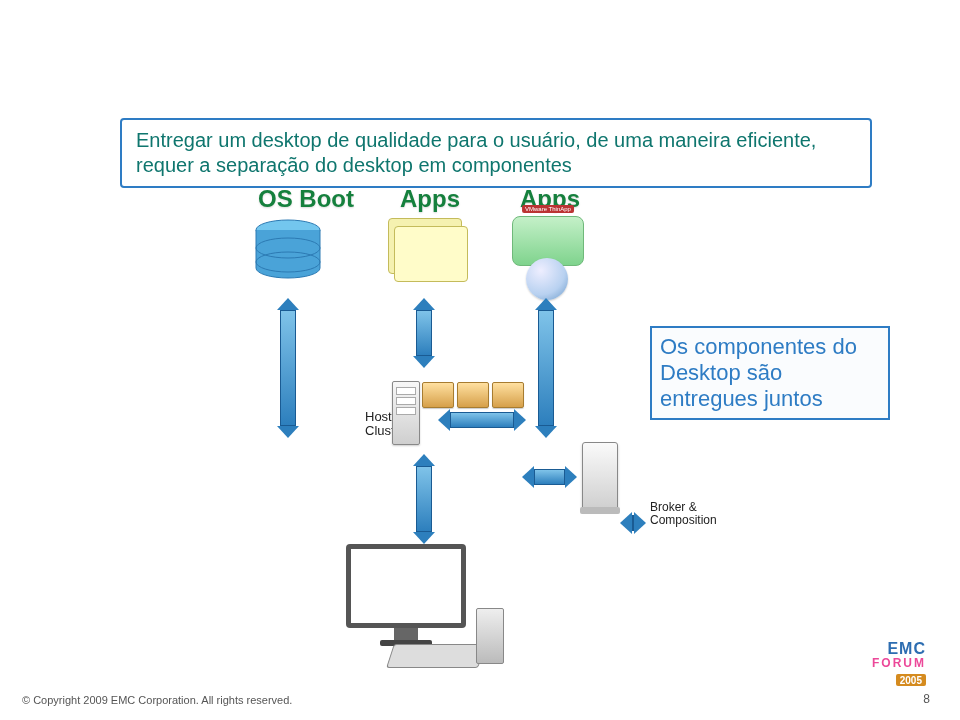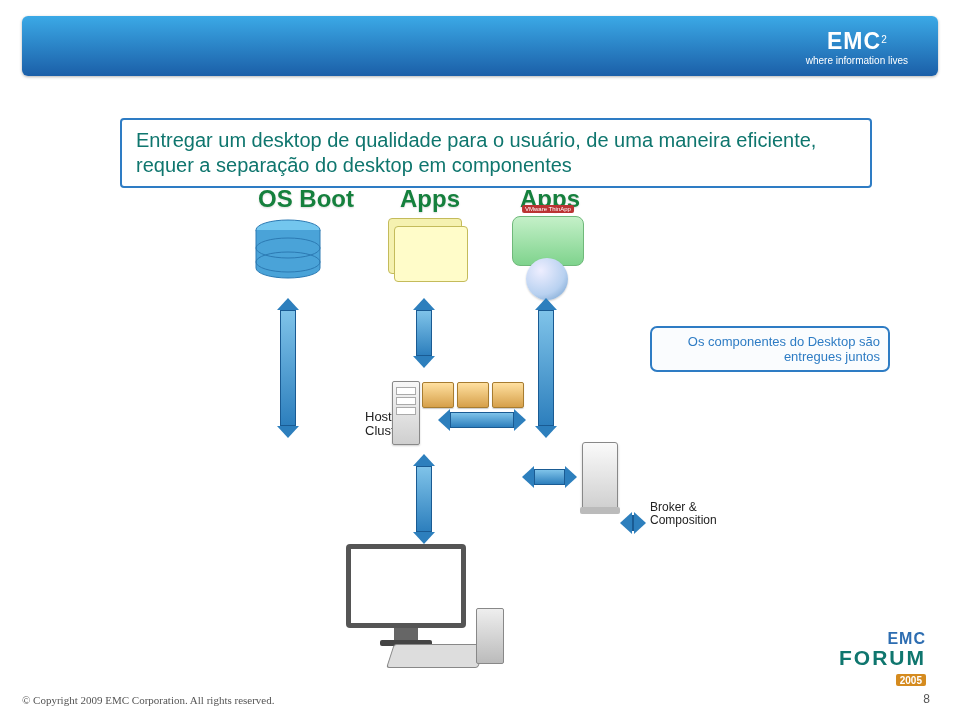--- a/index.html
+++ b/index.html
@@ -87,43 +87,37 @@
   
   .workstation { position:absolute; top:544px; left:346px; }
   .monitor { width:120px; height:84px; background:#555; border-radius:4px; padding:5px; box-sizing:border-box; }
   .screen { width:100%; height:100%; background:#fff; }
   .stand { width:24px; height:12px; background:#666; margin:0 auto; }
   .base { width:52px; height:6px; background:#444; margin:0 auto; border-radius:2px; }
   .keyboard { position:absolute; top:100px; left:44px; width:90px; height:22px; background:#ddd; border:1px solid #888; transform:skewX(-18deg); border-radius:3px; }
   .pc-box  { position:absolute; top:64px; left:130px; width:26px; height:54px; background:linear-gradient(#eee,#bbb); border:1px solid #888; border-radius:2px; }
 
   
-  .callout { position:absolute; border:2px solid #2e7cc4; border-radius:7px; color:#2e7cc4;
-    background:rgba(240,246,252,.3); font-size:13px; text-align:right; padding:6px 8px; }
+  .callout { position:absolute; border:2px solid #2e7cc4; border-radius:0; color:#2e7cc4;
+    background:rgba(240,246,252,.3); font-size:22px; text-align:left; padding:6px 8px; }
   .co1 { top:326px; left:650px; width:220px; }
   .co2 { top:546px; left:622px; width:250px; }
 
   
-  .footer-left { position:absolute; bottom:14px; left:22px; font-size:11px; color:#555;font-family:Liberation Serif, serif; }
+  .footer-left { position:absolute; bottom:14px; left:22px; font-size:11px; color:#555; }
   .footer-right { position:absolute; bottom:14px; right:30px; font-size:12px; color:#555; }
   .forum-logo { position:absolute; bottom:32px; right:34px; text-align:right; }
   .forum-emc { font-size:16px; font-weight:bold; color:#2d6db1; letter-spacing:1px; }
-  .forum-top { font-size:21px; font-weight:bold; color:#0f766e; letter-spacing:2px; margin-top:-2px; }
+  .forum-top { font-size:12px; font-weight:bold; color:#ec4899; letter-spacing:2px; margin-top:-2px; }
   .forum-year { display:inline-block; background:#d58b1f; color:#fff; font-size:10px; font-weight:bold; padding:1px 4px 0; border-radius:2px; }
 </style>
 </head>
 <body>
 <div class="slide">
 
-  <div class="header-bar">
-    <div class="logo-block">
-      <span class="logo-main">EMC</span><span class="logo-sup">2</span>
-      <div class="logo-tag">where information lives</div>
-    </div>
-  </div>
 
   <div class="heading-box">Entregar um desktop de qualidade para o usuário, de uma maneira eficiente, requer a separação do desktop em componentes</div>
 
   <div class="col-label lbl-os">OS Boot</div>
   <div class="col-label lbl-data">Apps</div>
   <div class="col-label lbl-apps">Apps</div>
 
   <div class="icon icon-db">
     <svg width="72" height="70">
       <ellipse cx="36" cy="12" rx="32" ry="10" fill="#73c6ee" stroke="#2c7ab3"></ellipse>

